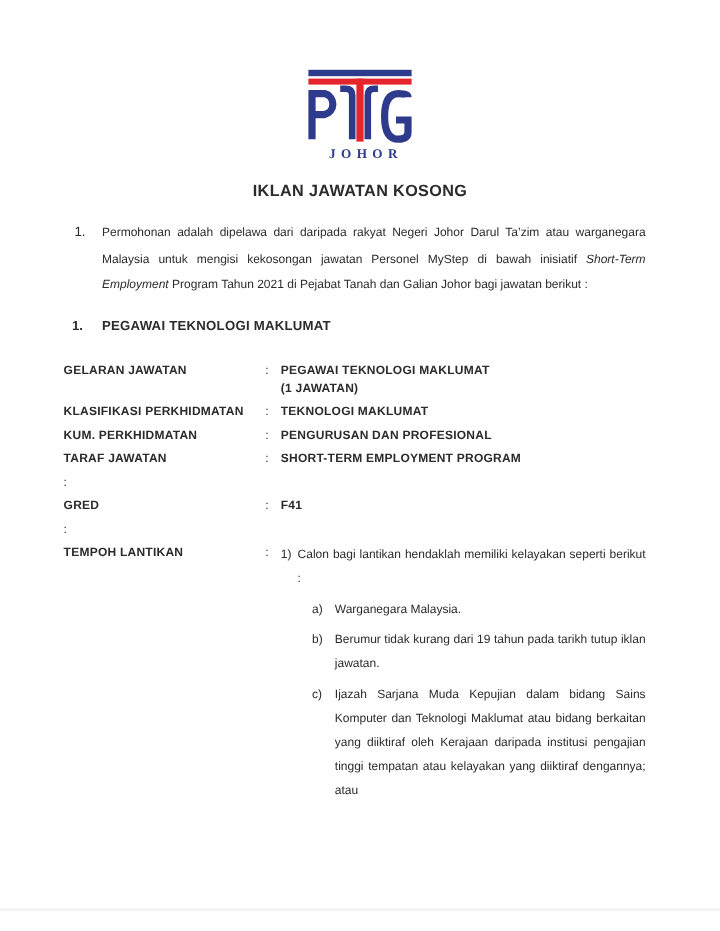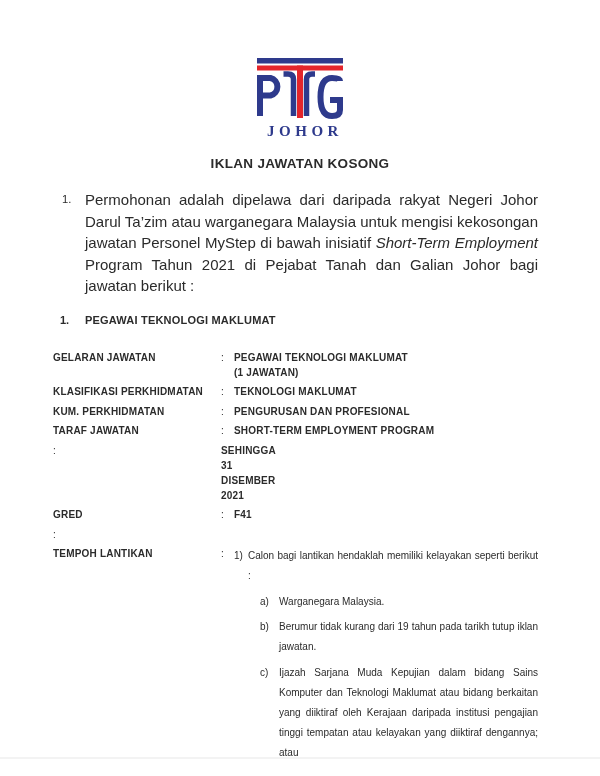--- a/index.html
+++ b/index.html
@@ -19,39 +19,39 @@
   
   .logo-block { padding-top: 58px; text-align: center; }
   .logo-mark { display: block; margin: 0 auto; }
   .lg-blue { fill: var(--logo-blue); }
   .lg-red { fill: var(--logo-red); }
   .lg-stroke-blue { fill: none; stroke: var(--logo-blue); }
   .logo-caption {
     margin-top: 3px;
     color: var(--logo-blue);
     font-family: "Liberation Serif", serif;
-    font-size: 15px;
+    font-size: 11px;
     letter-spacing: 4.5px;
     padding-left: 10px; 
     font-weight: bold;
   }
   
   .title {
     margin: 16px 0 0 0;
     text-align: center;
     font-size: 13.5px;
     font-weight: bold;
     letter-spacing: 0.3px;
   }
   
   .intro { display: flex; margin: 18px 62px 0 62px; }
   .intro-num { flex: none; width: 23px; font-size: 11.2px; line-height: 21.5px; }
   .intro-text {
     flex: 1; margin: 0;
-    font-size: 15px; line-height: 21.5px;
+    font-size: 10px; line-height: 21.5px;
     text-align: justify;
   }
   .intro-text em { font-style: italic; }
   
   .section-heading { display: flex; margin: 17px 62px 0 60px; }
   .section-num { flex: none; width: 25px; font-size: 11px; font-weight: bold; }
   .section-title { margin: 0; font-size: 11px; font-weight: bold; letter-spacing: 0.2px; }
   
   .details { margin: 24px 62px 0 53px; font-size: 10px; }
   .drow {
@@ -134,21 +134,20 @@
     </div>
 
     <div class="drow">
       <div class="dlabel">TARAF JAWATAN</div>
       <div class="dcolon">:</div>
       <div class="dvalue">SHORT-TERM EMPLOYMENT PROGRAM</div>
     </div>
 
     <div class="drow">
       <div class="dcolon">:</div>
-      <div class="dvalue">SEHINGGA 31 DISEMBER 2021</div>
     </div>
 
     <div class="drow">
       <div class="dlabel">GRED</div>
       <div class="dcolon">:</div>
       <div class="dvalue">F41</div>
     </div>
 
     <div class="drow">
       <div class="dcolon">:</div>

